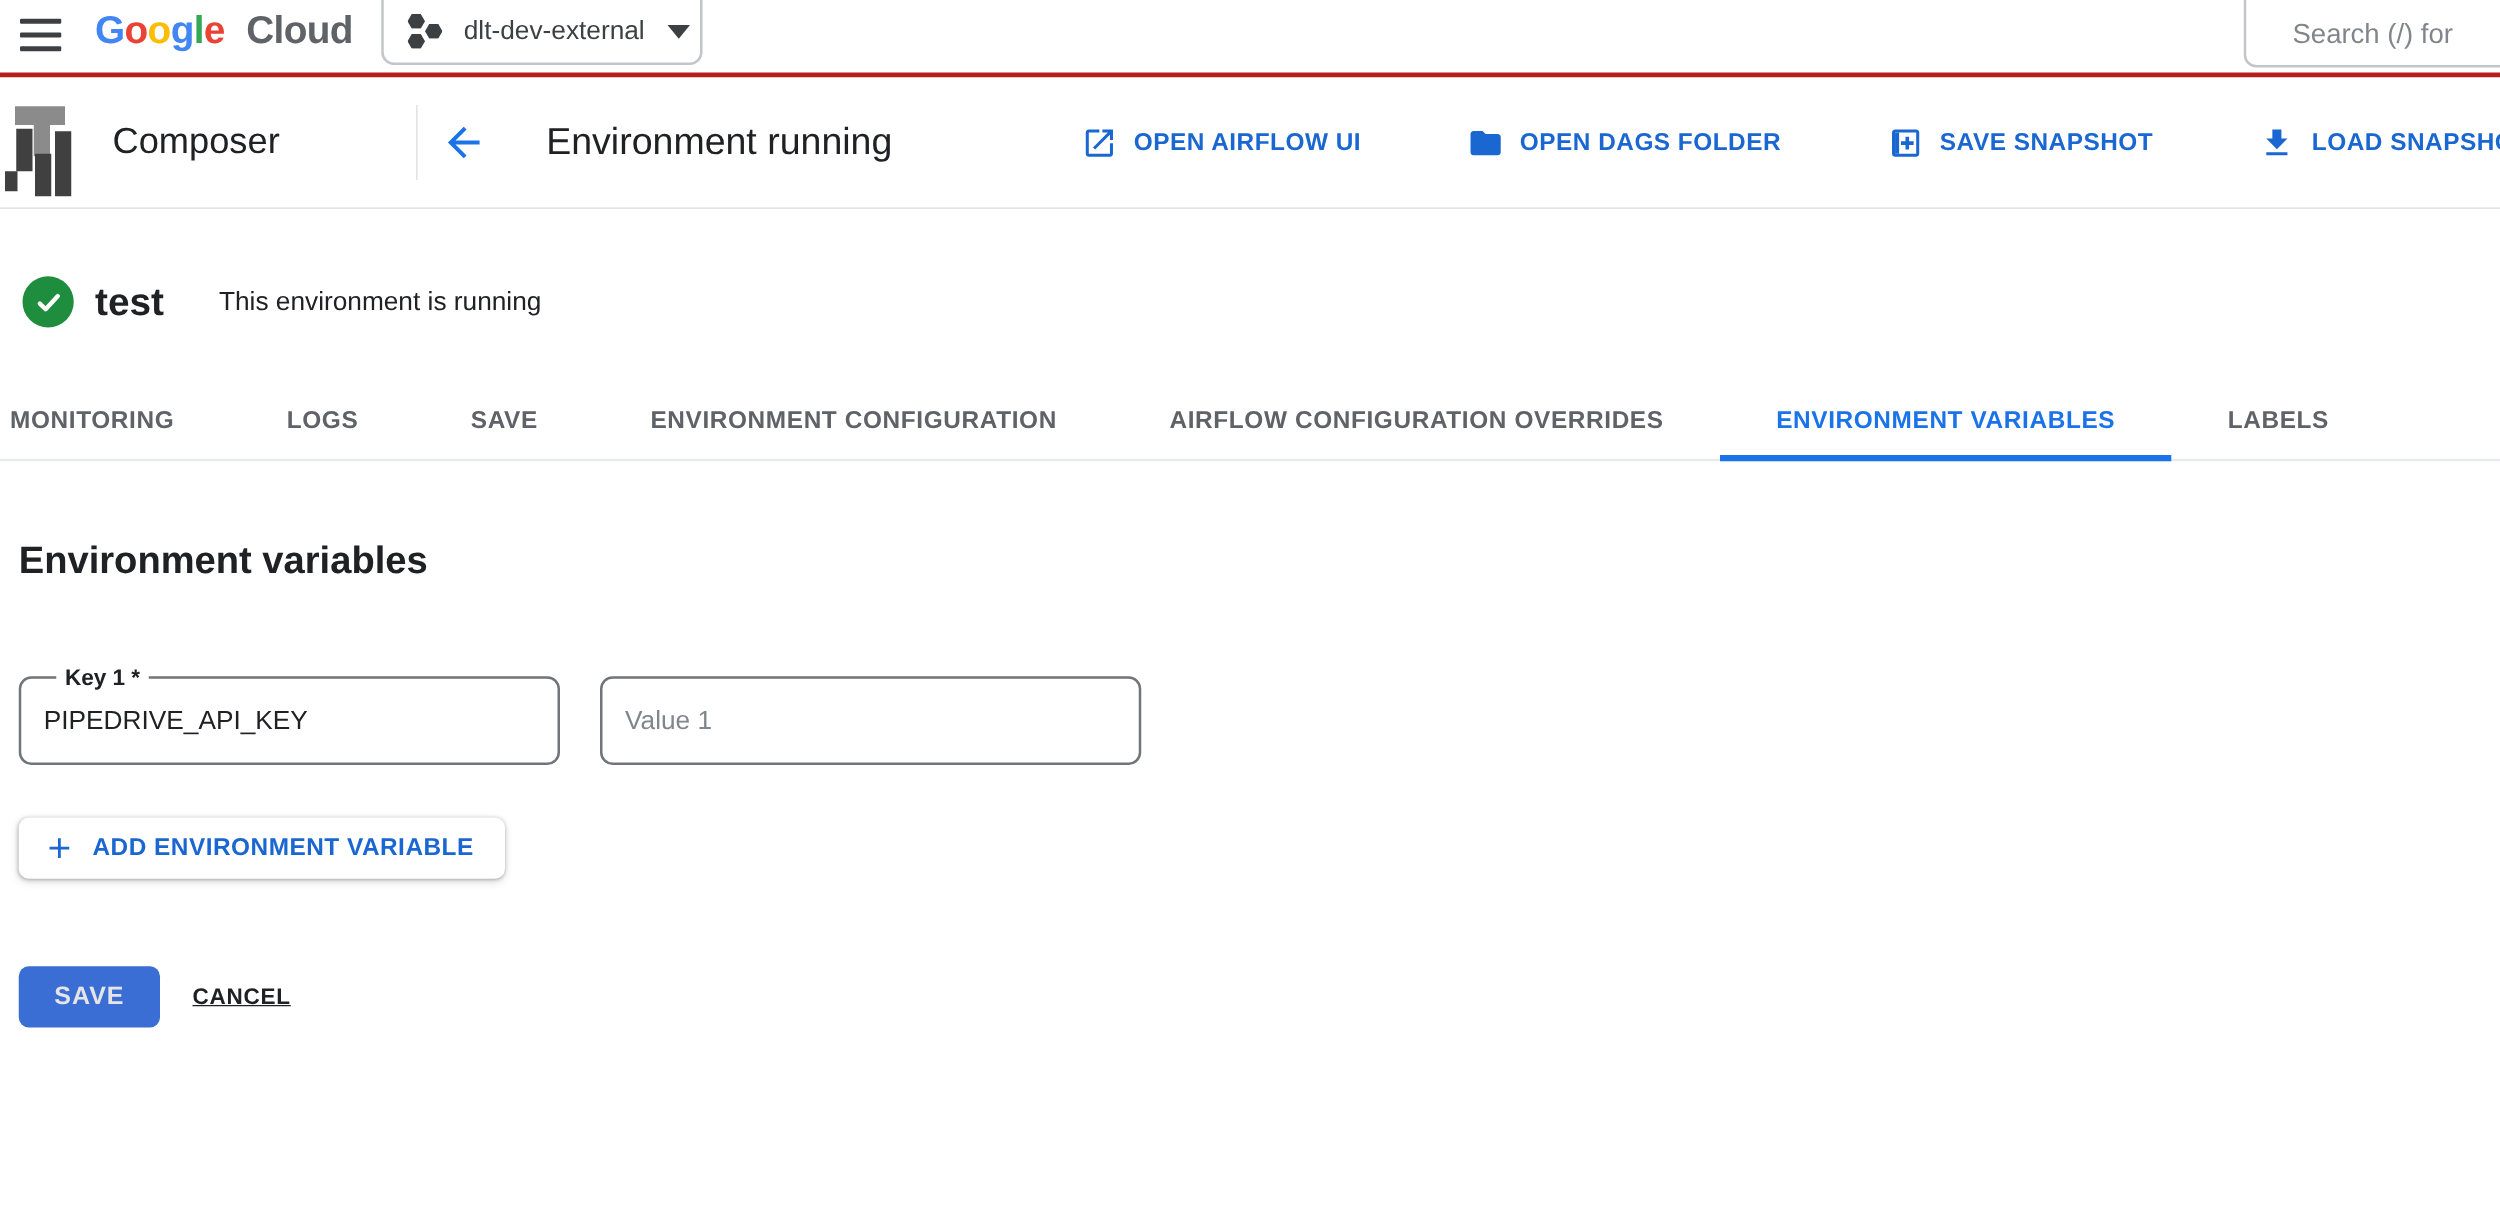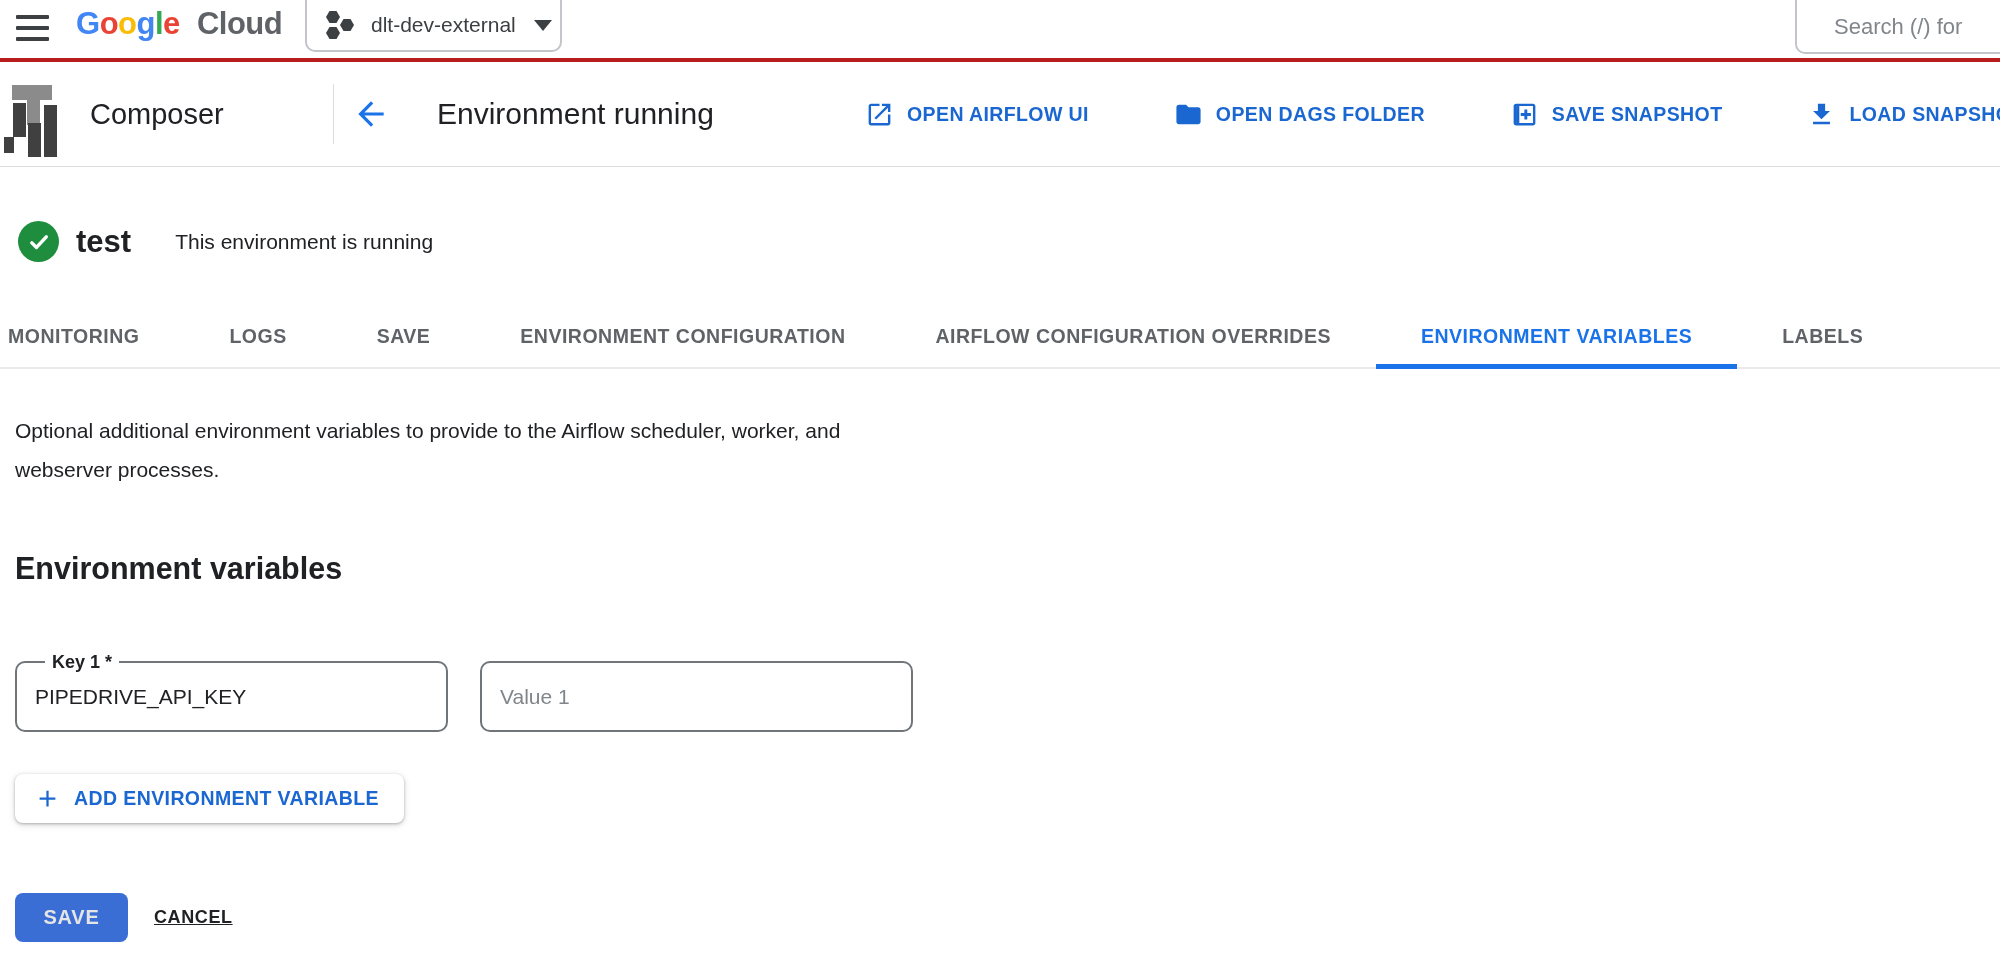--- a/index.html
+++ b/index.html
@@ -197,24 +197,20 @@
     <div class="tab">MONITORING</div>
     <div class="tab">LOGS</div>
     <div class="tab">SAVE</div>
     <div class="tab">ENVIRONMENT CONFIGURATION</div>
     <div class="tab">AIRFLOW CONFIGURATION OVERRIDES</div>
     <div class="tab active">ENVIRONMENT VARIABLES</div>
     <div class="tab">LABELS</div>
   </div>
 
 <div class="content">
-  <div class="description">
-    <div>Optional additional environment variables to provide to the Airflow scheduler, worker, and</div>
-    <div>webserver processes.</div>
-  </div>
 
   <div class="section-title">Environment variables</div>
 
   <div class="form-row">
     <div class="field">
       <span class="field-label">Key 1 *</span>
       <input type="text" value="PIPEDRIVE_API_KEY" style="">
     </div>
     <div class="field">
       <input type="text" placeholder="Value 1" style="">

